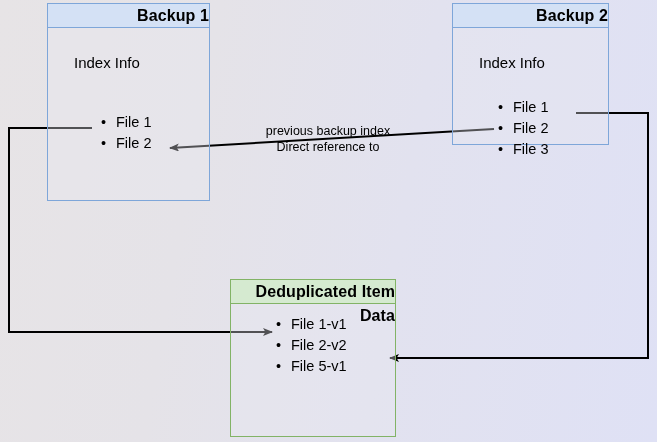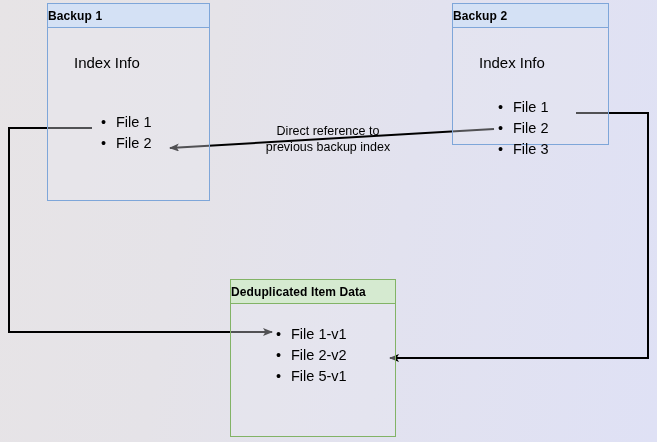--- a/index.html
+++ b/index.html
@@ -34,22 +34,22 @@
   .node-blue {
     border: 1.6px solid #7ea6d9;
   }
   .node-green {
     border: 1.6px solid #82b366;
   }
   .node-header {
     box-sizing: border-box;
     height: 24px;
     line-height: 24px;
-    text-align: left;
-    font-size: 12px;
+    text-align: right;
+    font-size: 16px;
     font-weight: bold;
     color: #000000;
     letter-spacing: 0.1px;
   }
   .header-blue {
     background: #d4e1f5;
     border-bottom: 1.6px solid #7ea6d9;
   }
   .header-green {
     background: #d5ead0;
@@ -138,26 +138,26 @@
         <li>File 1</li>
         <li>File 2</li>
         <li>File 3</li>
       </ul>
     </div>
   </div>
 
   <div class="node node-green" style="left:230px; top:279px; width:166px; height:158px;">
     <div class="node-header header-green">Deduplicated Item Data</div>
     <div class="node-body">
-      <ul class="item-list" style="left:44px; top:20px;">
+      <ul class="item-list" style="left:44px; top:10px;">
         <li>File 1-v1</li>
         <li>File 2-v2</li>
         <li>File 5-v1</li>
       </ul>
     </div>
   </div>
 
   <div class="edge-label" style="left:248px; top:123px; width:160px;">
+    <div>previous backup index</div>
     <div>Direct reference to</div>
-    <div>previous backup index</div>
   </div>
 
 </div>
 
 </body></html>

